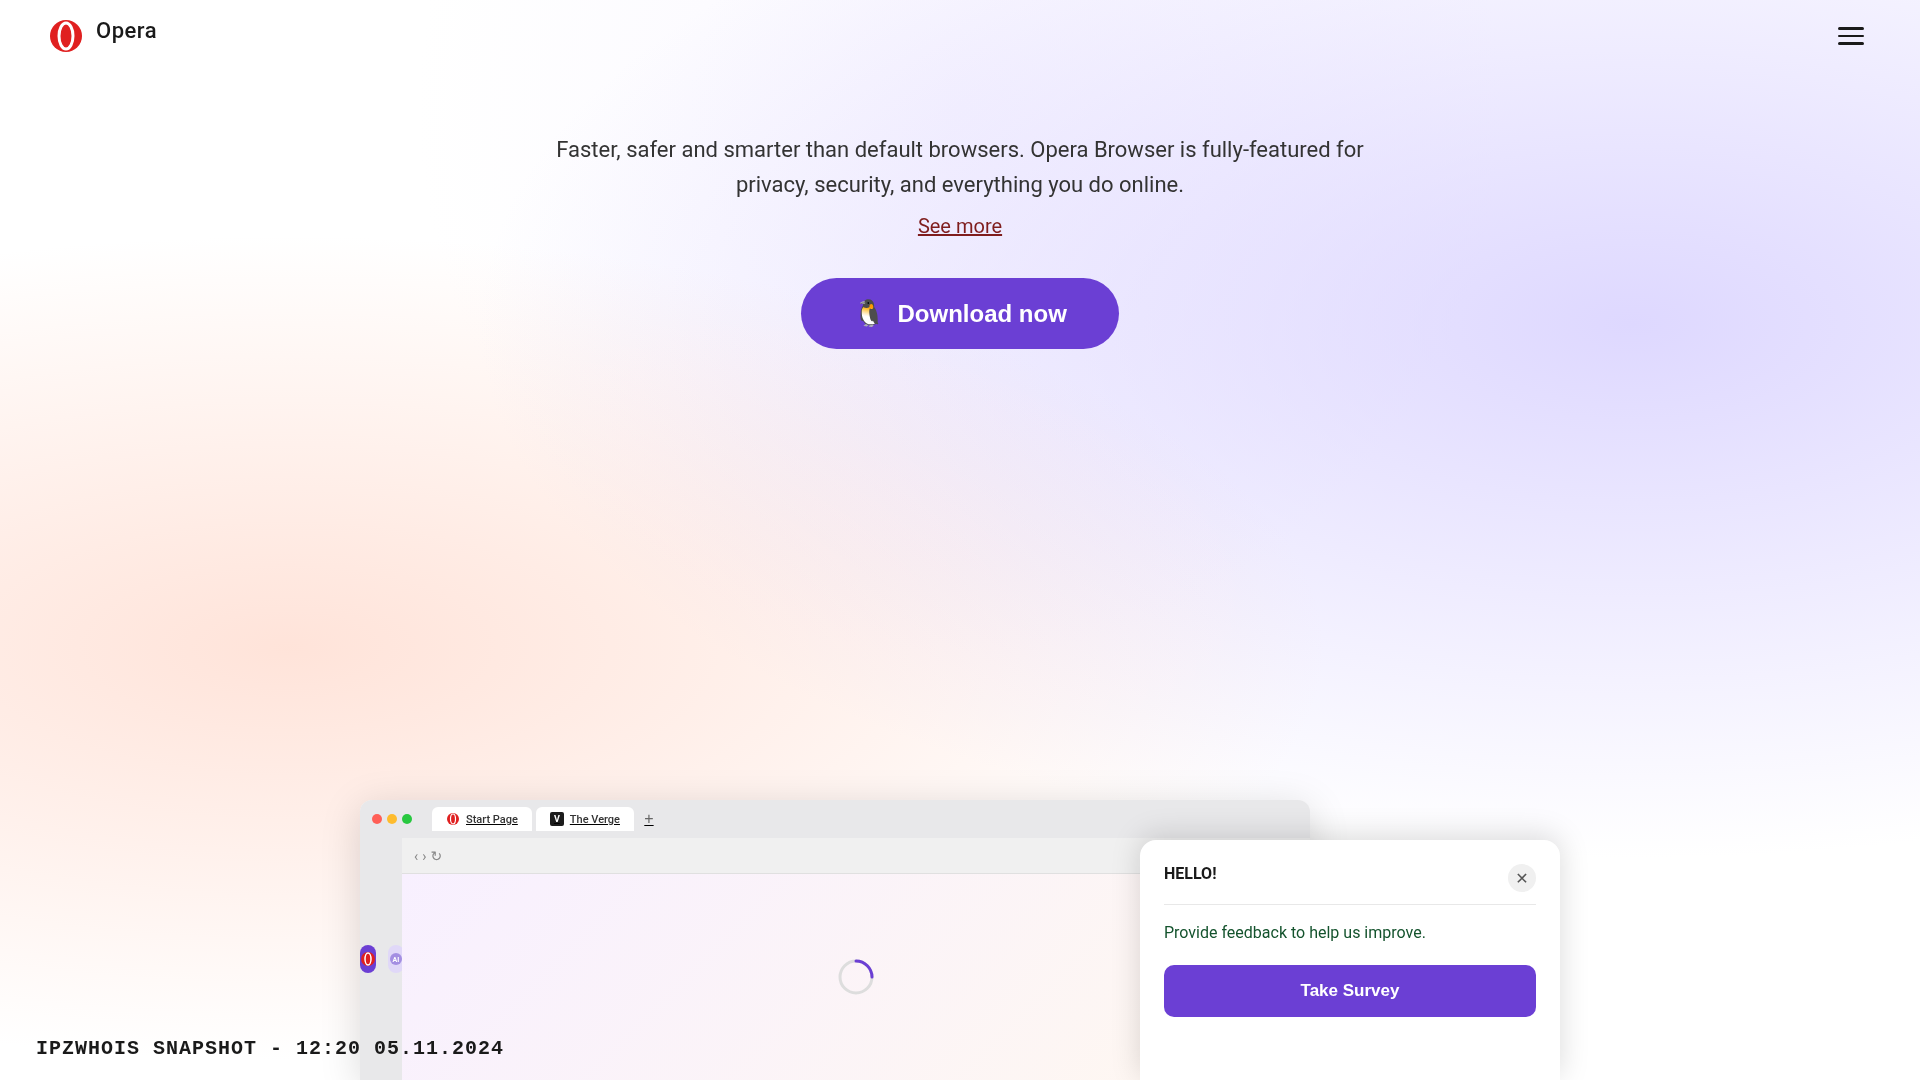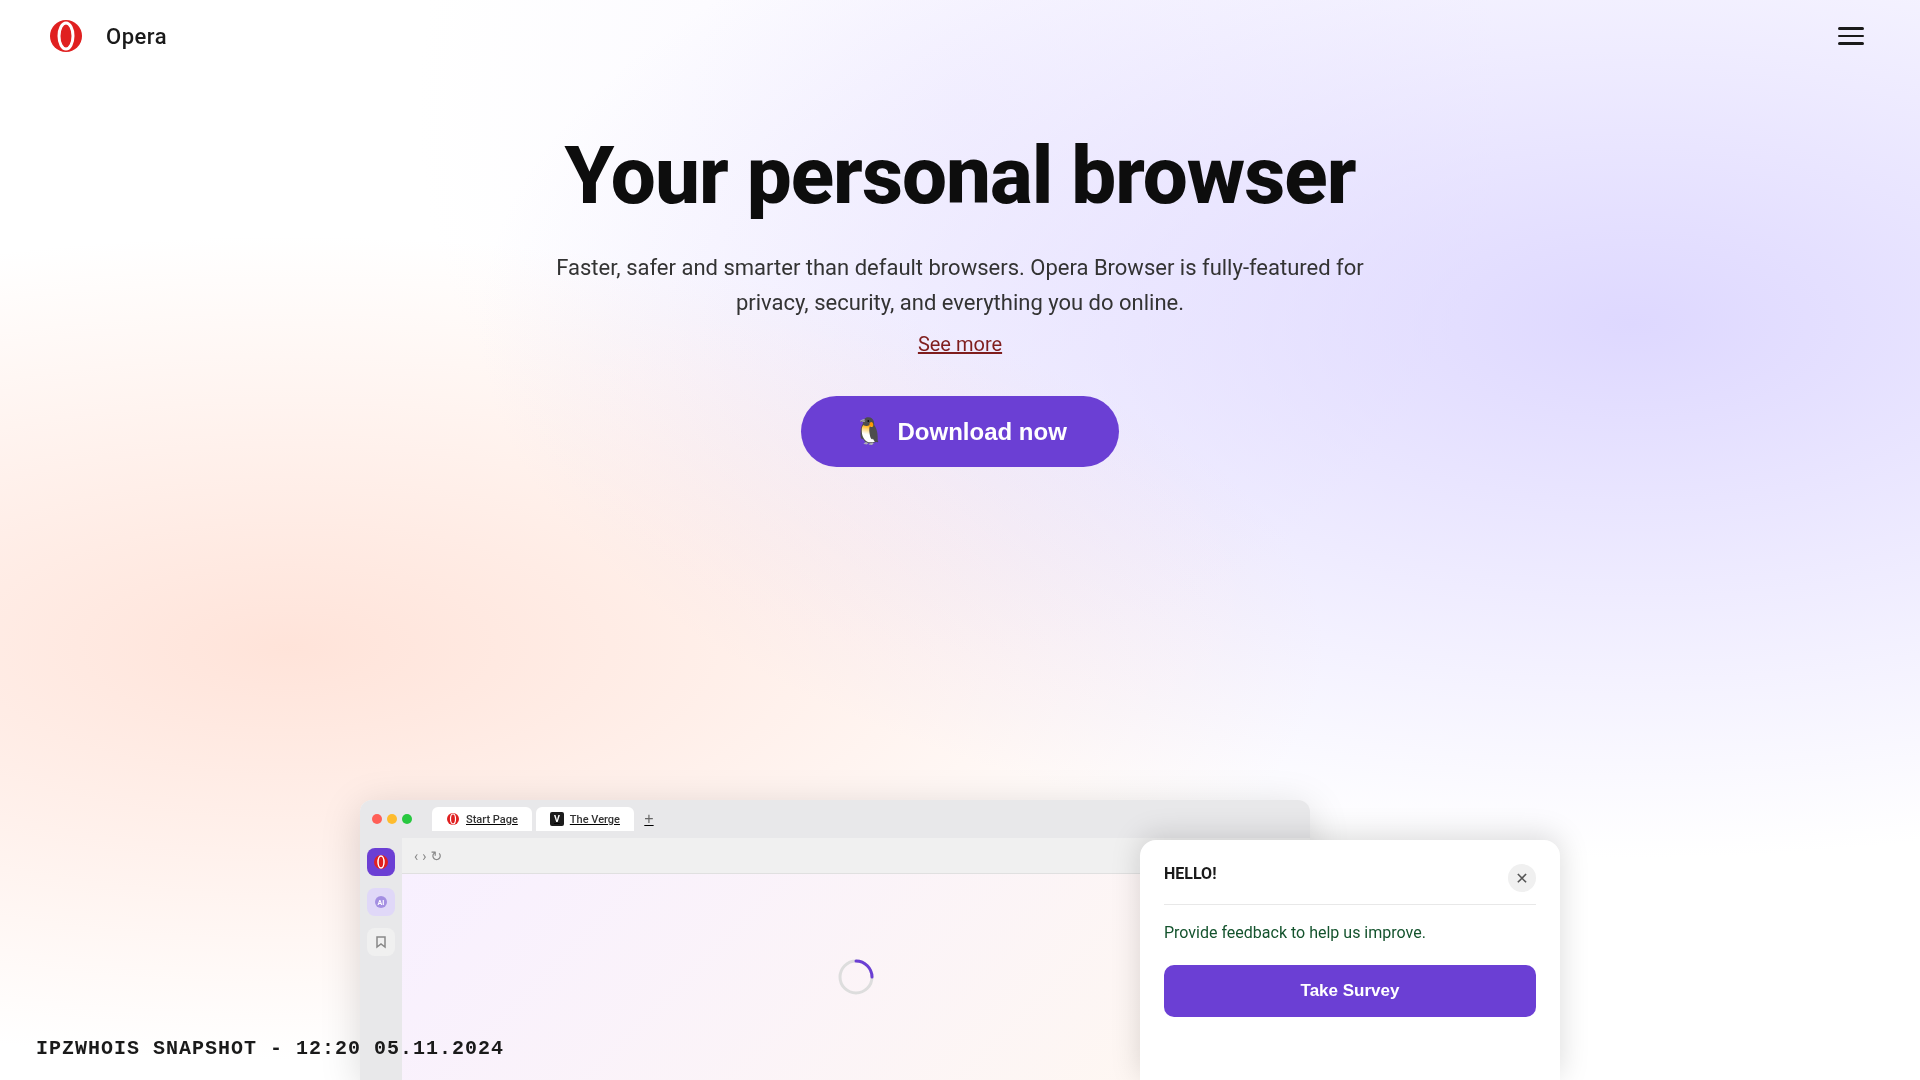--- a/index.html
+++ b/index.html
@@ -30,22 +30,22 @@
       position: relative;
       z-index: 10;
       display: flex;
       align-items: center;
       justify-content: space-between;
       padding: 18px 48px;
     }
 
     .logo-container {
       display: flex;
-      align-items: center;
-      gap: 22px;
+      align-items: flex-start;
+      gap: 12px;
       cursor: pointer;
     }
 
     .opera-logo-icon {
       width: 36px;
       height: 36px;
     }
 
     .logo-text {
       font-size: 22px;
@@ -218,21 +218,21 @@
     }
 
     .browser-sidebar {
       position: absolute;
       left: 0;
       top: 38px;
       width: 42px;
       height: calc(100% - 38px);
       background: #e8e8ea;
       display: flex;
-      flex-direction: column;
+      flex-direction: row;
       align-items: center;
       padding: 10px 0;
       gap: 12px;
     }
 
     .sidebar-icon {
       width: 28px;
       height: 28px;
       background: #c5c5f0;
       border-radius: 8px;
@@ -442,21 +442,20 @@
   </div>
 
   <button class="hamburger-btn" aria-label="Open menu">
     <div class="hamburger-line"></div>
     <div class="hamburger-line"></div>
     <div class="hamburger-line"></div>
   </button>
 </nav>
 
 <section class="hero">
-  <h1 class="hero-title">Your personal browser</h1>
   <p class="hero-subtitle">Faster, safer and smarter than default browsers. Opera Browser is fully-featured for privacy, security, and everything you do online.</p>
   <a class="see-more-link">See more</a>
 
   <button class="download-btn">
     <span class="linux-icon">🐧</span>
     <span>Download now</span>
   </button>
 </section>
 
 <div class="browser-mockup-area">

